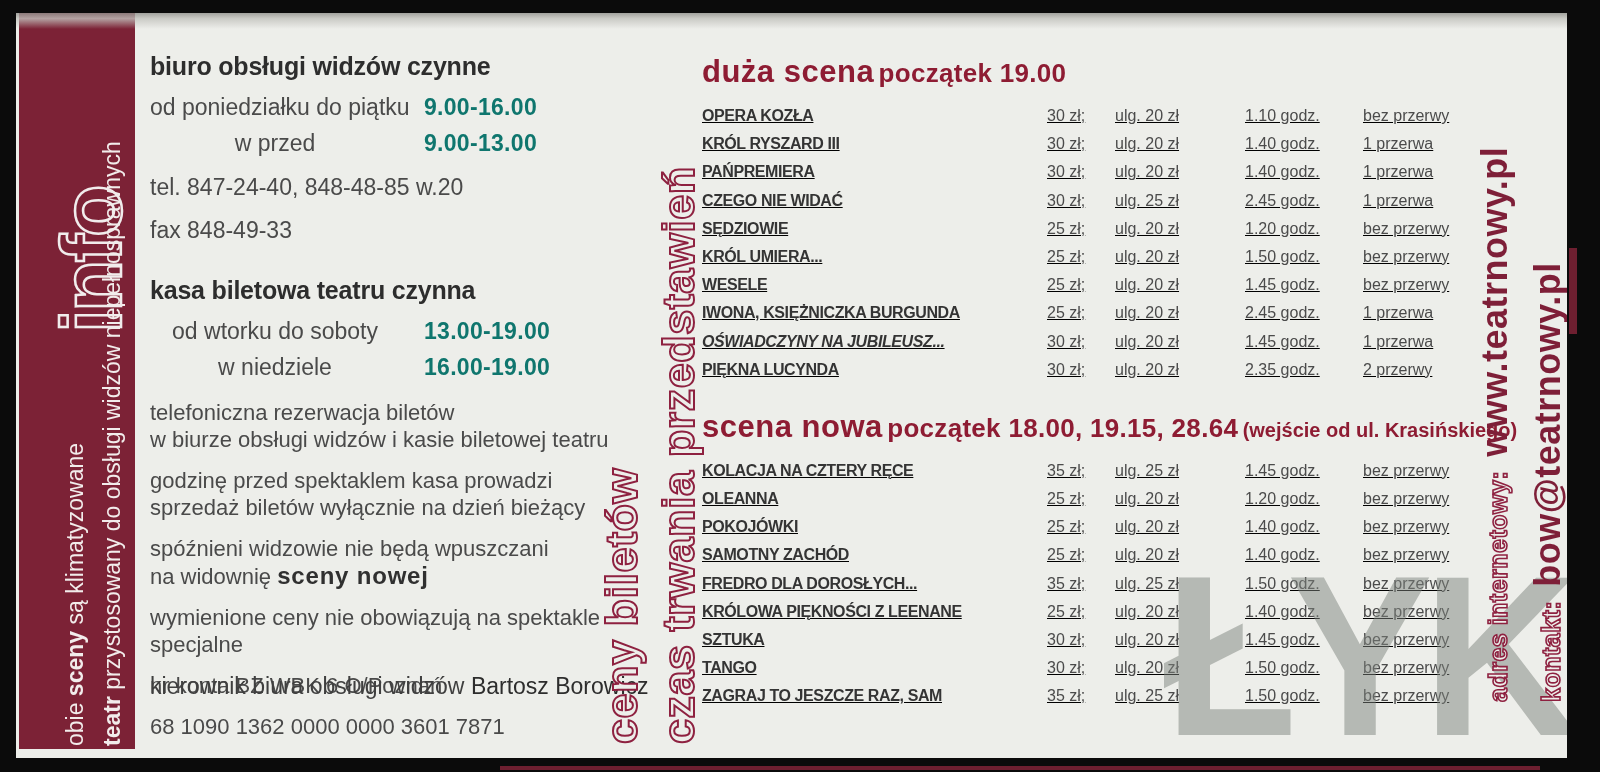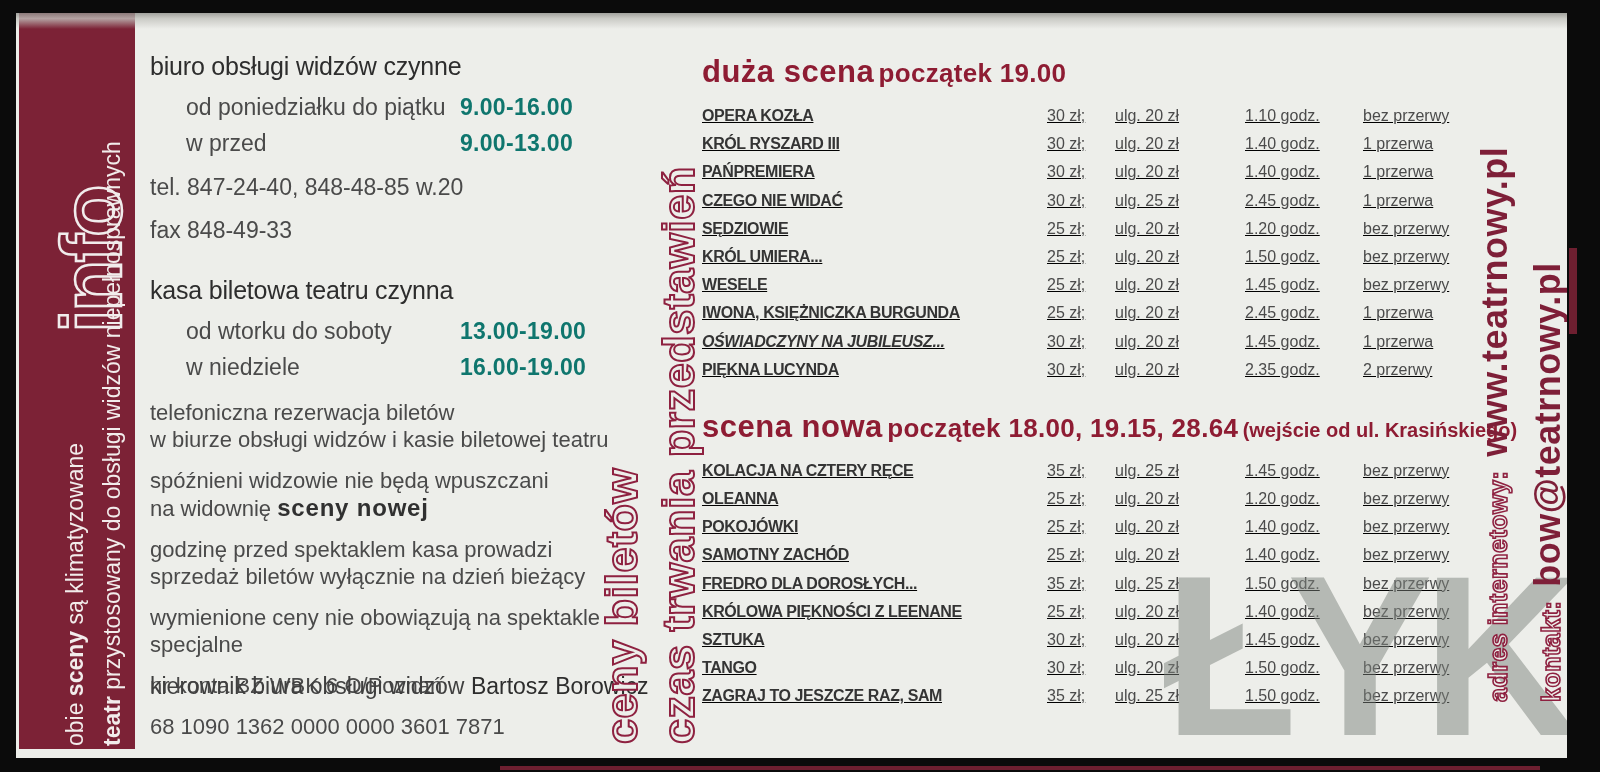--- a/index.html
+++ b/index.html
@@ -31,24 +31,24 @@
   .info-logo{
     left:26px;top:320px;
     font-size:86px;font-weight:700;letter-spacing:-3px;
     color:#7c2236;-webkit-text-stroke:2.5px #f1ecec;
   }
   .side-lines{left:41px;top:733px;font-size:23px;color:#f2eceb;line-height:37px;}
   .side-lines .seg-b{font-weight:700;}
 
   
   .left-col{position:absolute;left:134px;top:38px;width:480px;color:#4a4a4a;font-size:23px;}
-  .h-bold{font-size:25px;font-weight:400;color:#2d2d2d;letter-spacing:-0.2px;line-height:30px;}
+  .h-bold{font-size:25px;font-weight:700;color:#2d2d2d;letter-spacing:-0.2px;line-height:30px;}
   .hours{margin-top:8px;}
   .hrow{display:flex;line-height:36px;}
-  .hlabel{width:250px;text-align:left;white-space:nowrap;margin-left:36px;}
+  .hlabel{width:250px;text-align:center;white-space:nowrap;}
   .htime{margin-left:24px;font-weight:700;color:#0f766e;letter-spacing:0.3px;}
   .tel-line{margin-top:10px;line-height:33px;}
   .kasa-block{margin-top:28px;}
   .notes{margin-top:14px;}
   .note{margin-top:14px;font-size:22px;line-height:27px;white-space:pre-line;}
   .note .seg-b{font-weight:700;font-size:24px;letter-spacing:0.8px;color:#303030;}
   .manager{position:absolute;left:134px;top:660px;font-size:23px;color:#3f3f3f;}
   .manager .name{font-weight:400;color:#2d2d2d;}
 
   
@@ -129,24 +129,24 @@
           <div class="hrow">
             <span class="hlabel">w niedziele</span>
             <span class="htime">16.00-19.00</span>
           </div>
         </div>
     </div>
 
     <div class="notes">
         <div class="note"><span>telefoniczna rezerwacja biletów
 w biurze obsługi widzów i kasie biletowej teatru</span></div>
+        <div class="note"><span>godzinę przed spektaklem kasa prowadzi
+sprzedaż biletów wyłącznie na dzień bieżący</span></div>
         <div class="note"><span>spóźnieni widzowie nie będą wpuszczani
 na widownię </span><span class="seg-b">sceny nowej</span></div>
-        <div class="note"><span>godzinę przed spektaklem kasa prowadzi
-sprzedaż biletów wyłącznie na dzień bieżący</span></div>
         <div class="note"><span>wymienione ceny nie obowiązują na spektakle specjalne</span></div>
         <div class="note"><span>nr konta BZ WBK 6 O/Poznań</span></div>
         <div class="note"><span>68 1090 1362 0000 0000 3601 7871</span></div>
       </div>
   </section>
 
   <div class="manager">
     <span>kierownik biura obsługi widzów </span><span class="name">Bartosz Borowicz</span>
   </div>
 

